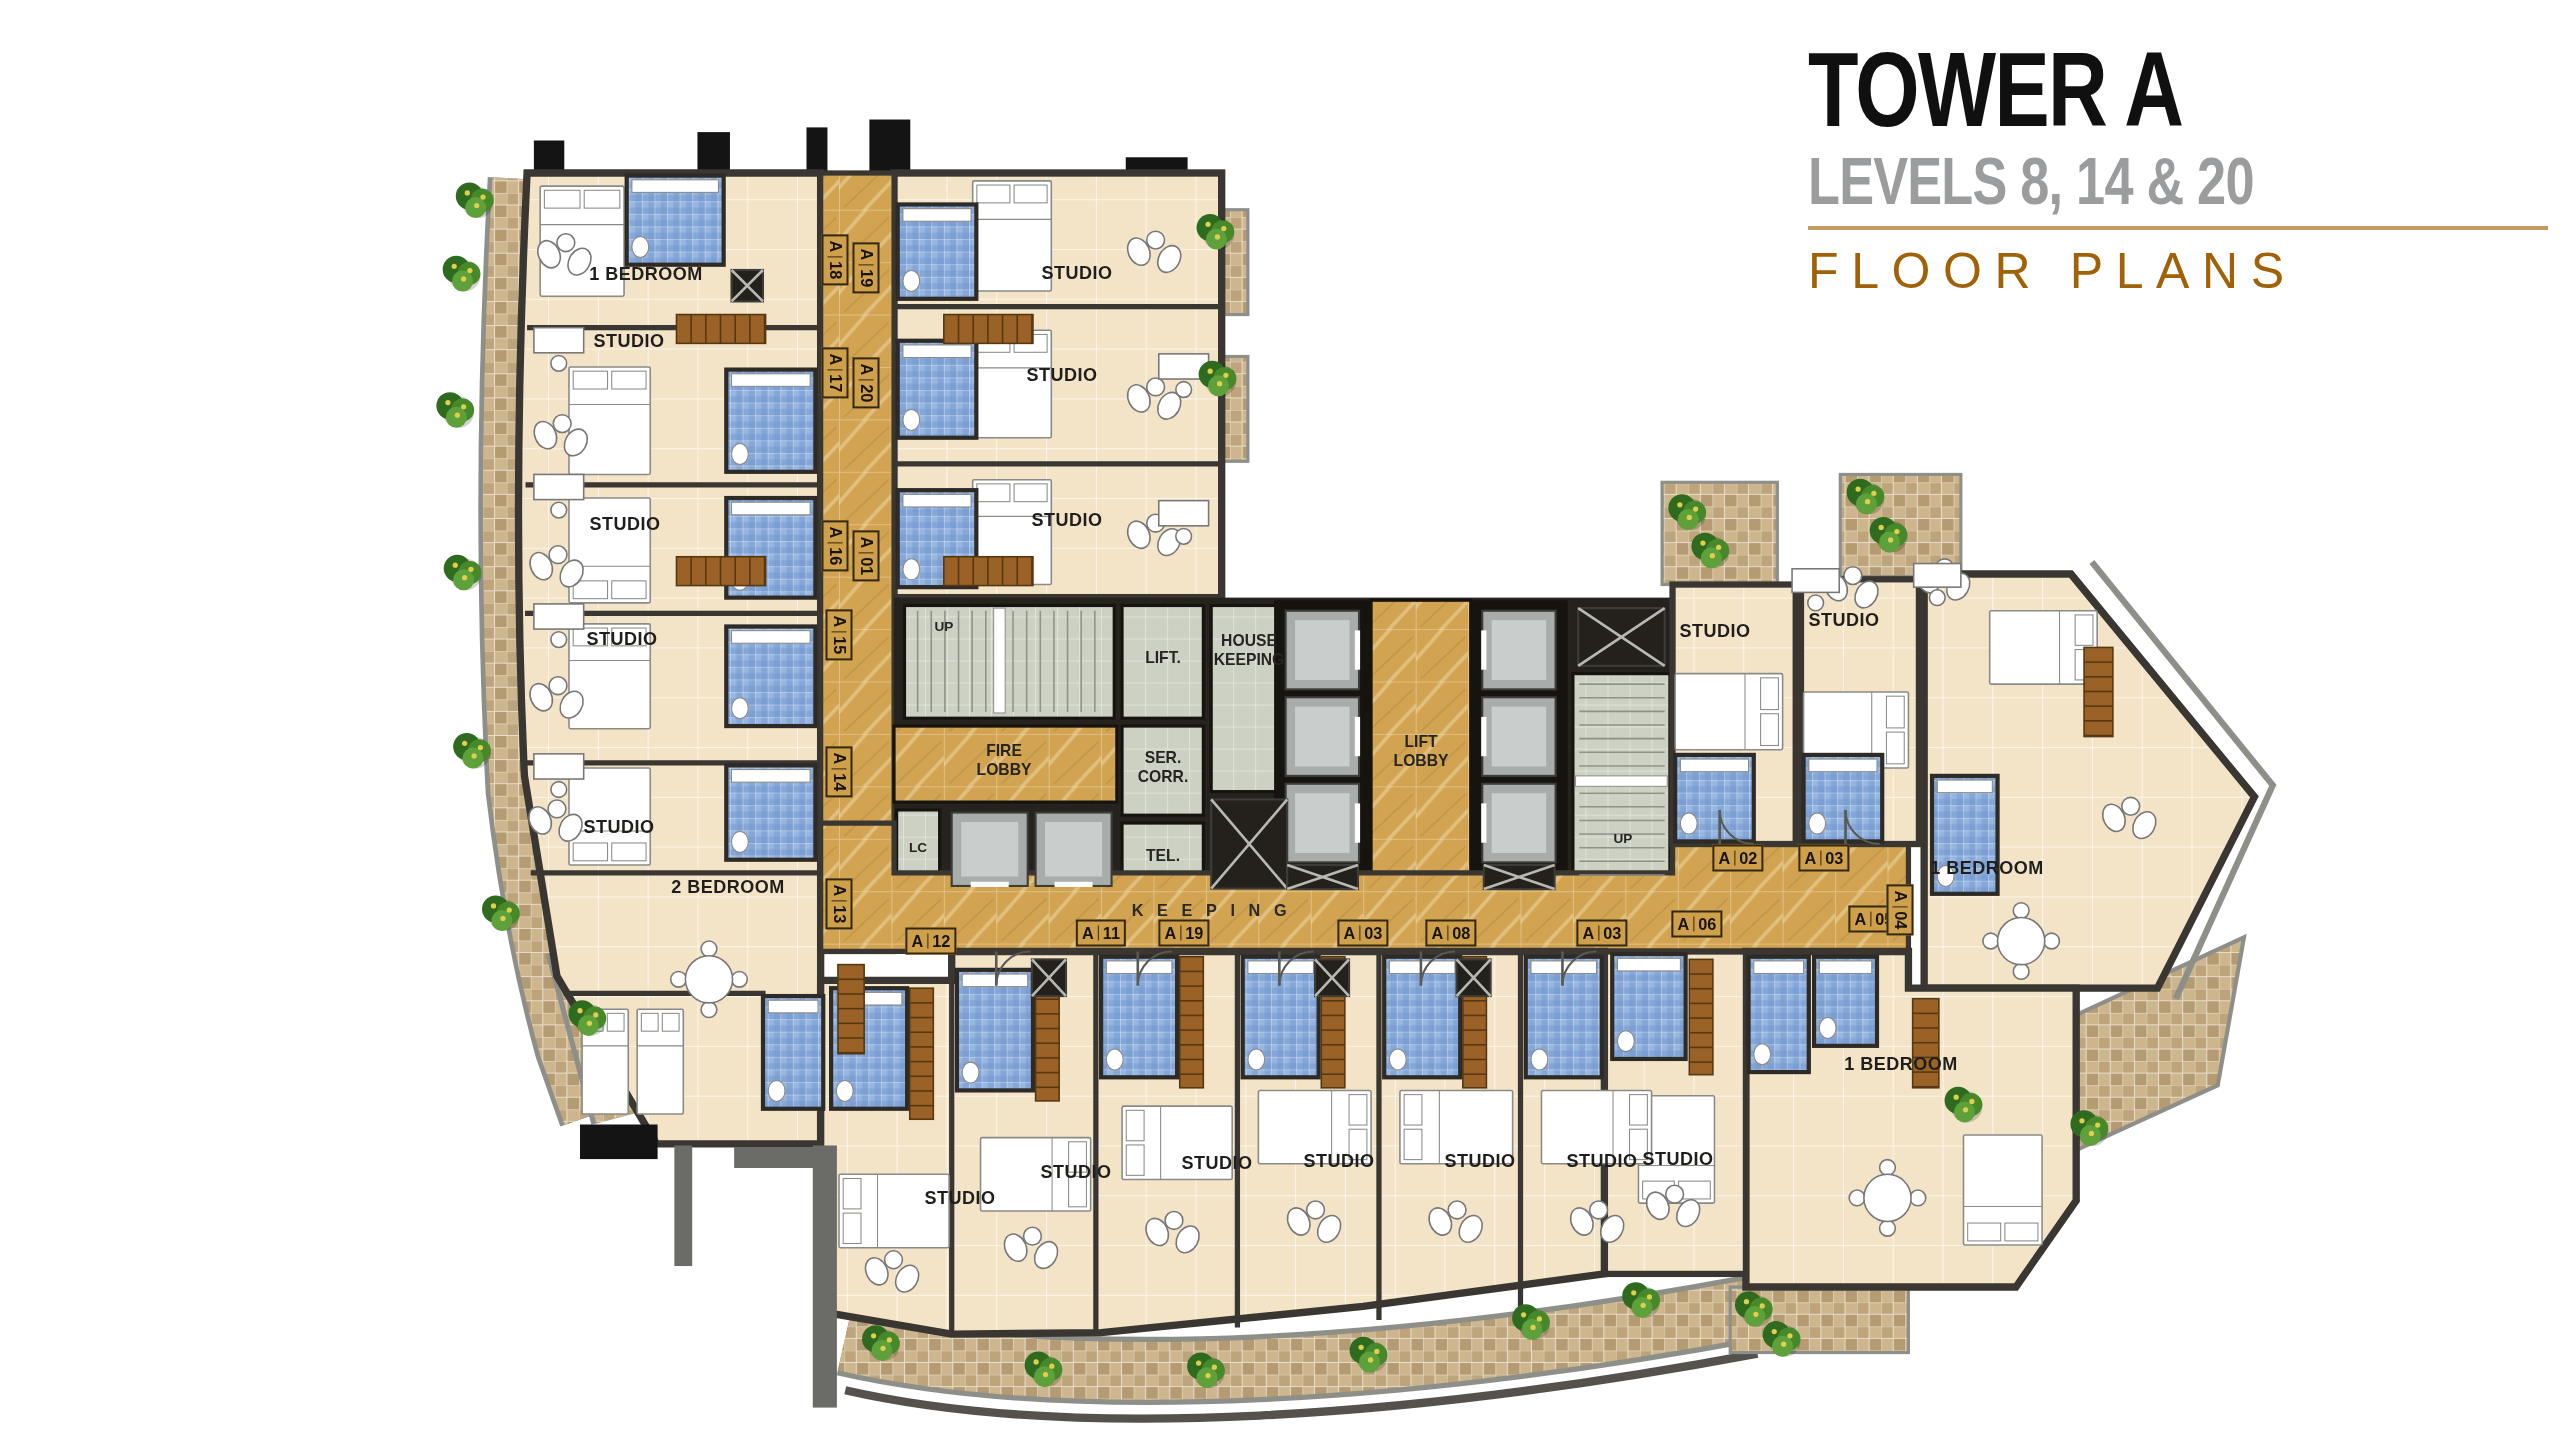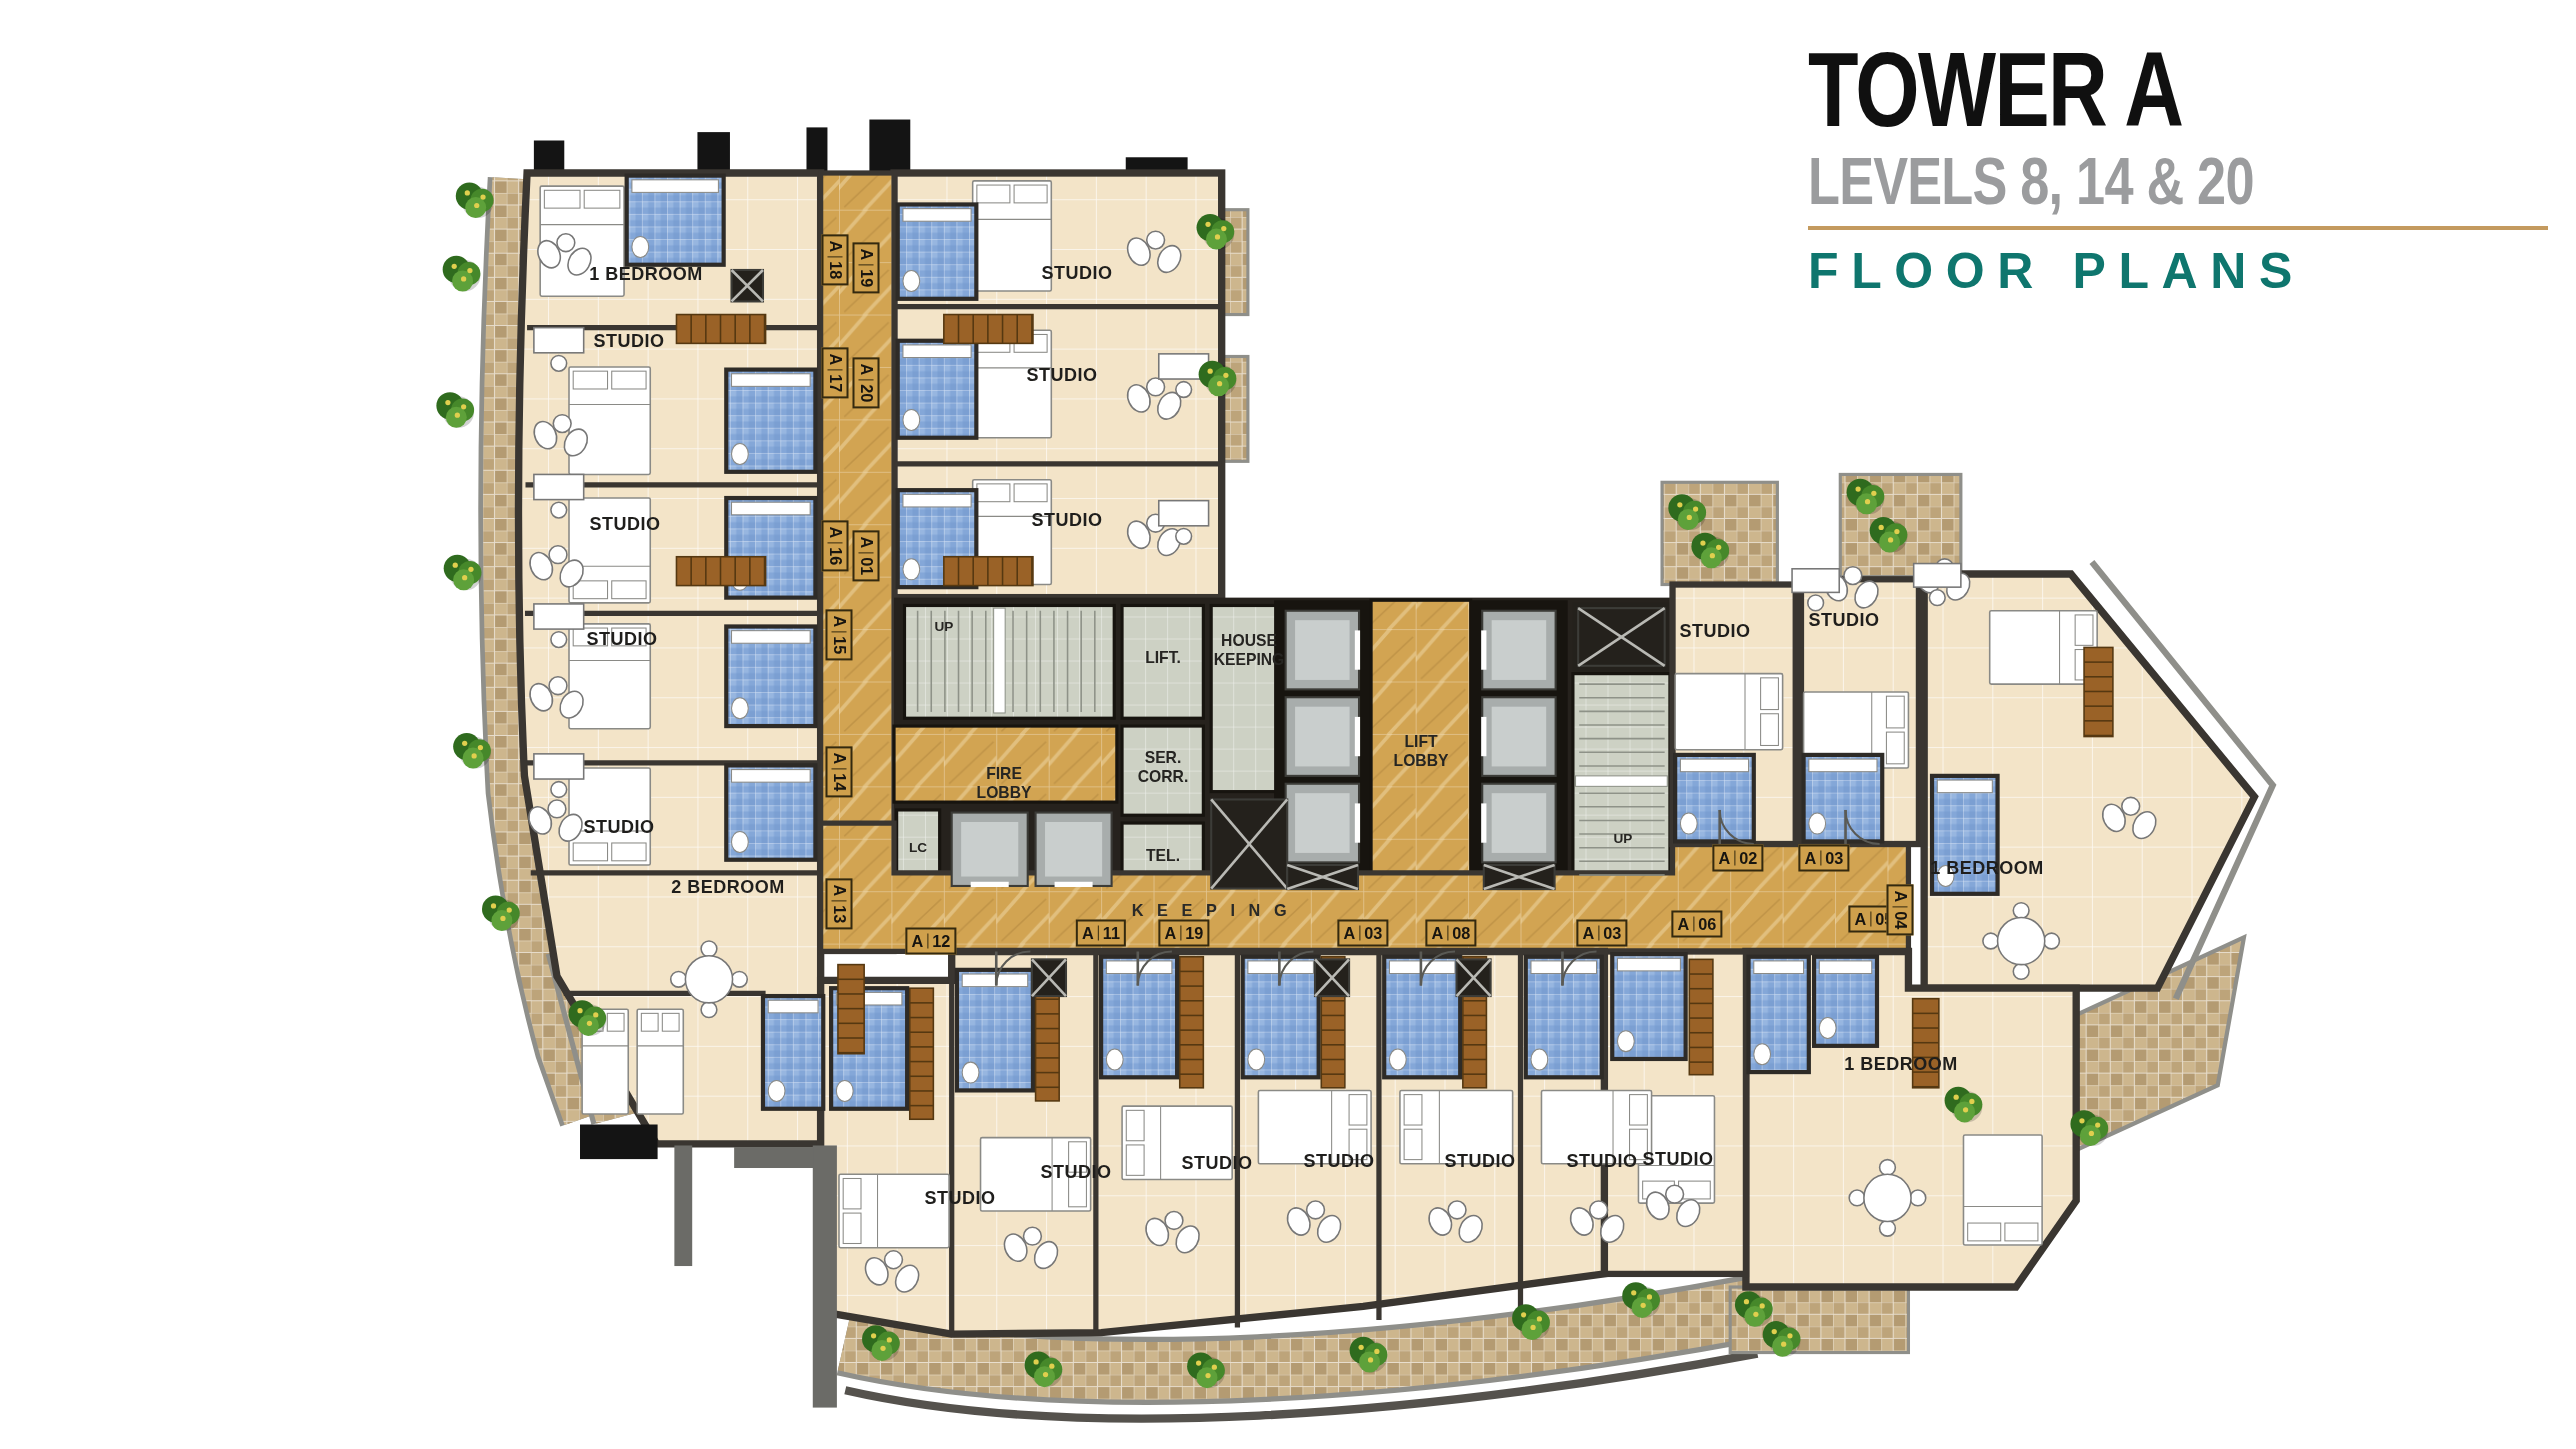--- a/index.html
+++ b/index.html
@@ -4,21 +4,21 @@
 <style>
   html,body{margin:0;padding:0;background:#ffffff;}
   body{width:2576px;height:1449px;overflow:hidden;font-family:"Liberation Sans",sans-serif;position:relative;}
   #stage{position:absolute;left:0;top:0;width:2576px;height:1449px;}
   #plansvg{position:absolute;left:0;top:0;z-index:1;}
   
   .tb{position:absolute;left:1808px;top:38px;width:750px;z-index:5;}
   .t1{font-weight:700;font-size:106px;line-height:.98;color:#101010;letter-spacing:-2.1px;transform:scaleX(.78);transform-origin:left top;white-space:nowrap;}
   .t2{margin-top:5.2px;font-weight:700;font-size:67px;line-height:1;color:#9b9c9e;letter-spacing:-1px;transform:scaleX(.78);transform-origin:left top;white-space:nowrap;}
   .rule{margin-top:11.5px;width:740px;height:4.7px;background:#c49a5f;}
-  .t3{margin-top:15.7px;font-weight:700;font-size:50px;line-height:1;color:#0f766e;letter-spacing:12.6px;white-space:nowrap;}
+  .t3{margin-top:15.7px;font-weight:400;font-size:50px;line-height:1;color:#a16207;letter-spacing:12.6px;white-space:nowrap;}
   
   .rlabel{position:absolute;transform:translate(-50%,-50%);font-weight:700;font-size:18px;letter-spacing:0.5px;color:#1f1e1c;white-space:nowrap;z-index:4;}
   .clabel{position:absolute;transform:translate(-50%,-50%);font-weight:700;font-size:15.7px;color:#262522;text-align:center;white-space:pre-line;line-height:1.18;z-index:4;}
   .sm{font-size:13.6px;}
   .corr{letter-spacing:13.6px;font-size:16.3px;color:#2a2a28;}
   .tag{position:absolute;transform:translate(-50%,-50%);display:flex;align-items:center;background:#cfa04c;border:2.1px solid #33290f;height:23px;padding:0 4.2px;font-weight:700;font-size:16.3px;line-height:1;color:#181510;z-index:4;white-space:nowrap;box-sizing:content-box;}
   .tag .tsep{width:1.6px;height:15.7px;background:#33290f;margin:0 3.7px;}
   .tag.v{transform:translate(-50%,-50%) rotate(90deg);}
 </style>
 </head>
@@ -1022,21 +1022,21 @@
   <div class="rlabel" style="left:1076px;top:1172px">STUDIO</div>
   <div class="rlabel" style="left:1217px;top:1163px">STUDIO</div>
   <div class="rlabel" style="left:1339px;top:1161px">STUDIO</div>
   <div class="rlabel" style="left:1480px;top:1161px">STUDIO</div>
   <div class="rlabel" style="left:1602px;top:1161px">STUDIO</div>
 
   <div class="clabel sm" style="left:944px;top:627px">UP</div>
   <div class="clabel" style="left:1163px;top:658px">LIFT.</div>
   <div class="clabel" style="left:1249px;top:651px">HOUSE
 KEEPING</div>
-  <div class="clabel" style="left:1004px;top:784px">FIRE
+  <div class="clabel" style="left:1004px;top:761px">FIRE
 LOBBY</div>
   <div class="clabel" style="left:1163px;top:768px">SER.
 CORR.</div>
   <div class="clabel sm" style="left:918px;top:848px">LC</div>
   <div class="clabel" style="left:1163px;top:856px">TEL.</div>
   <div class="clabel" style="left:1421px;top:752px">LIFT
 LOBBY</div>
   <div class="clabel sm" style="left:1623px;top:839px">UP</div>
   <div class="clabel corr" style="left:1216px;top:911px">KEEPING</div>
 

